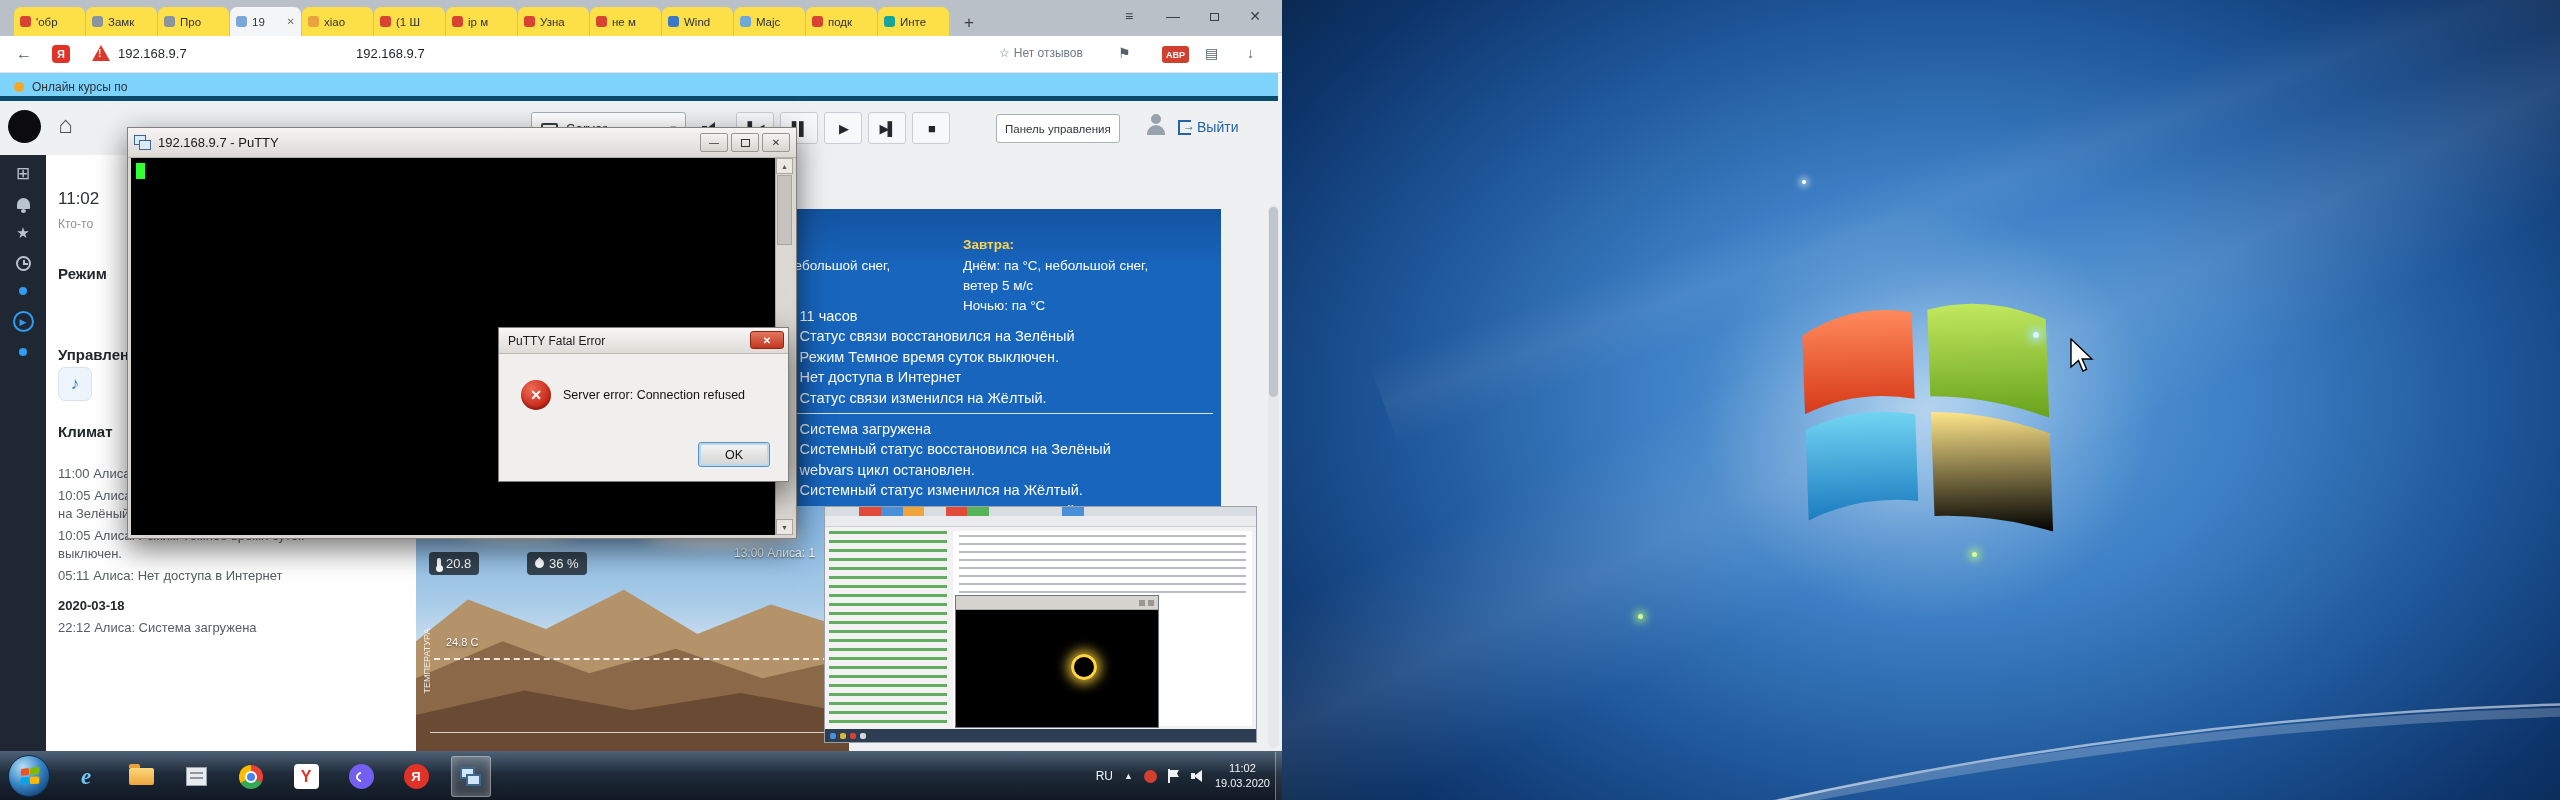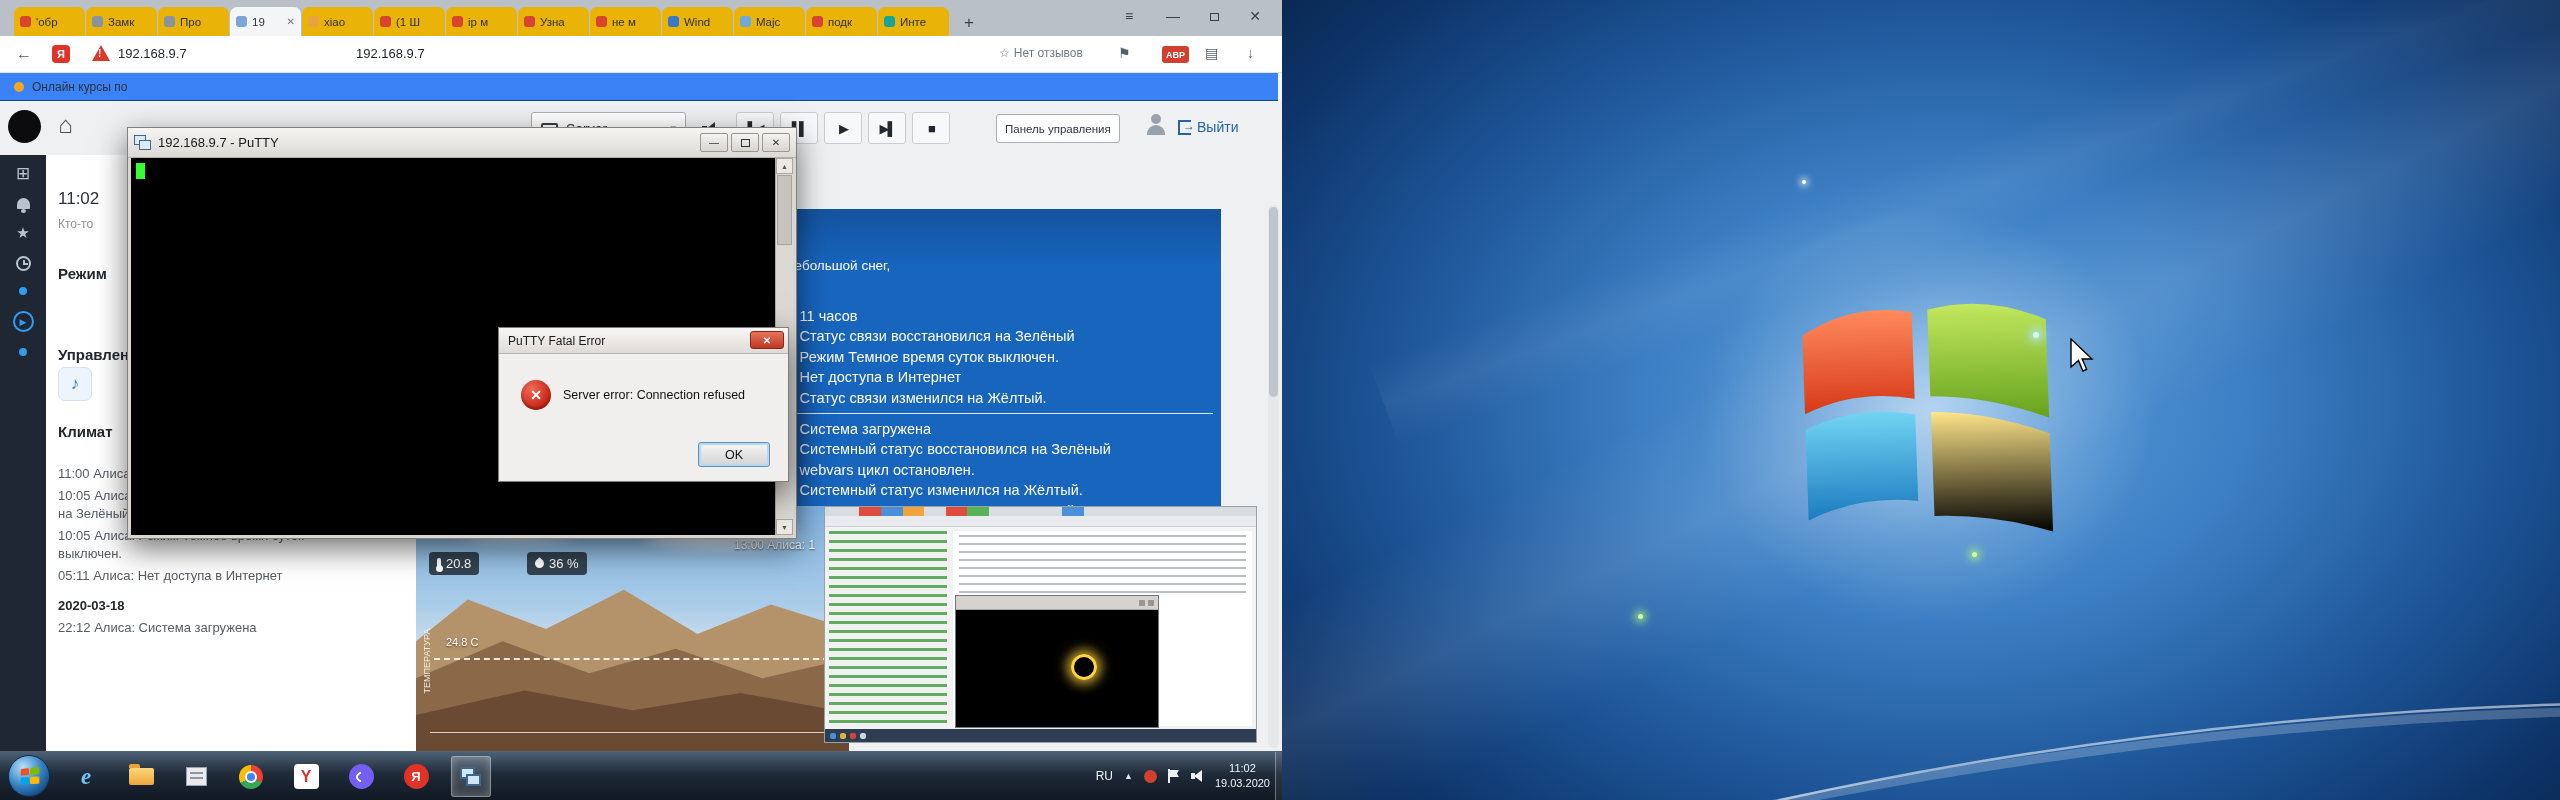--- a/index.html
+++ b/index.html
@@ -6,39 +6,39 @@
   html,body { width:2560px; height:800px; overflow:hidden; }
   body { font-family:"Liberation Sans", sans-serif; background:#000; }
   #screen { position:relative; width:2560px; height:800px; overflow:hidden; }
 
   
   #monL { position:absolute; left:0; top:0; width:1282px; height:800px; background:#9eb6c8; overflow:hidden; }
 
   
   #browser { position:absolute; left:0; top:0; width:1282px; height:751px; background:#f4f5f6; z-index:1; }
   #tabbar { position:absolute; left:0; top:0; right:0; height:36px; background:#b9c0c8; display:flex; align-items:flex-end; padding-left:14px; }
-  .tab { height:29px; width:71px; background:#eab308; border-radius:7px 7px 0 0; margin-right:1px; display:flex; align-items:center; gap:5px; padding:0 6px; font-size:11.5px; color:#2d3238; overflow:hidden; white-space:nowrap; flex:none; }
+  .tab { height:29px; width:71px; background:#fde047; border-radius:7px 7px 0 0; margin-right:1px; display:flex; align-items:center; gap:5px; padding:0 6px; font-size:11.5px; color:#2d3238; overflow:hidden; white-space:nowrap; flex:none; }
   .tab.active { background:#f4f5f6; }
   .fav { width:11px; height:11px; border-radius:3px; flex:none; background:#999; }
   .tclose { margin-left:auto; font-size:10px; color:#777; }
   .newtab { width:26px; height:26px; font-size:17px; color:#3a3f45; display:grid; place-items:center; margin-left:6px; }
   .tbico { position:absolute; top:8px; font-size:14px; color:#3a4047; width:22px; text-align:center; }
   .sqico { width:9px; height:8px; border:1.5px solid #3a4047; display:inline-block; margin-top:5px; }
 
   #addrbar { position:absolute; left:0; top:36px; right:0; height:37px; background:#fff; border-bottom:1px solid #dfe2e6; }
   .aico { position:absolute; top:9px; font-size:14px; color:#55606a; }
   #yabadge { position:absolute; left:52px; top:9px; width:18px; height:18px; background:#e03226; color:#fff; border-radius:4px; font-size:11px; font-weight:bold; display:grid; place-items:center; }
   #warn { position:absolute; left:92px; top:9px; width:0; height:0; border-left:9px solid transparent; border-right:9px solid transparent; border-bottom:16px solid #d93a2b; }
   #warn span { position:absolute; left:-3px; top:3px; color:#fff; font-size:10px; font-weight:bold; }
   #urltext { position:absolute; left:118px; top:10px; font-size:13px; color:#23282e; }
   #centertitle { position:absolute; left:356px; top:10px; font-size:13px; color:#1d2126; }
   #reviews { position:absolute; left:999px; top:10px; font-size:12px; color:#707a84; display:flex; gap:4px; align-items:center; }
   #abp { position:absolute; left:1162px; top:10px; width:27px; height:17px; background:#d1402f; border-radius:3px; color:#fff; font-size:9px; font-weight:bold; display:grid; place-items:center; }
 
-  #bmbar { position:absolute; left:0; top:73px; right:4px; height:28px; background:#3b82f6; border-bottom:1px solid #0c4a6e; }
+  #bmbar { position:absolute; left:0; top:73px; right:4px; height:28px; background:#7dd3fc; border-bottom:5px solid #0c4a6e; }
   #bmdot { position:absolute; left:14px; top:9px; width:10px; height:10px; border-radius:50%; background:#f5a623; }
   #bmlabel { position:absolute; left:32px; top:7px; font-size:12px; color:#2d3238; }
 
   
   #page { position:absolute; left:0; top:101px; right:0; bottom:0; background:#eef0f2; overflow:hidden; }
   #avatar { position:absolute; left:8px; top:9px; width:33px; height:33px; border-radius:50%; background:#0c0c0e; }
   #homeico { position:absolute; left:49px; top:7px; width:33px; height:33px; font-size:24px; color:#4a5258; display:grid; place-items:center; }
   #serverdd { position:absolute; left:531px; top:11px; width:155px; height:33px; background:#fff; border:1px solid #a9b0b8; border-radius:3px; display:flex; align-items:center; gap:8px; padding:0 9px; font-size:14px; color:#2f353b; }
   .monico { width:17px; height:12px; border:2px solid #3a3f45; border-radius:2px; position:relative; }
   .monico:after { content:""; position:absolute; left:3px; bottom:-5px; width:6px; height:3px; background:#3a3f45; }
@@ -85,21 +85,21 @@
   #mountain { position:absolute; left:416px; top:405px; width:433px; height:246px; overflow:hidden; background:linear-gradient(180deg,#7fb2e0 0,#a9cce8 40%,#c9dced 55%); }
   .cloud { position:absolute; background:rgba(255,255,255,.85); border-radius:50%; filter:blur(7px); }
   .ridge { position:absolute; left:0; right:0; bottom:0; top:0; }
   #r1 { background:#b5936a; clip-path:polygon(0 55%,12% 38%,30% 50%,48% 34%,65% 52%,82% 40%,100% 50%,100% 100%,0 100%); }
   #r2 { background:#8a6848; clip-path:polygon(0 70%,20% 55%,40% 68%,60% 58%,80% 70%,100% 62%,100% 100%,0 100%); }
   #r3 { background:#6b4a33; clip-path:polygon(0 85%,25% 75%,50% 83%,75% 76%,100% 84%,100% 100%,0 100%); }
   .badge { position:absolute; top:46px; height:23px; background:rgba(18,24,30,.75); border-radius:4px; color:#fff; font-size:13px; display:flex; align-items:center; gap:5px; padding:0 8px; }
   .therm { width:4px; height:11px; background:#fff; border-radius:2px; position:relative; }
   .therm:after { content:""; position:absolute; left:-1.5px; bottom:-3px; width:7px; height:7px; background:#fff; border-radius:50%; }
   .drop { width:9px; height:9px; background:#fff; border-radius:0 50% 50% 50%; transform:rotate(45deg); }
-  #ticker { position:absolute; left:318px; top:32px; font-size:12px; color:#fff; white-space:nowrap; text-shadow:0 1px 2px rgba(0,0,0,.6); }
+  #ticker { position:absolute; left:318px; top:40px; font-size:12px; color:#fff; white-space:nowrap; text-shadow:0 1px 2px rgba(0,0,0,.6); }
   #glabel { position:absolute; left:30px; top:130px; font-size:11px; color:#fff; text-shadow:0 1px 2px rgba(0,0,0,.6); }
   #dashline { position:absolute; left:18px; right:0; top:152px; border-top:2px dashed rgba(255,255,255,.85); }
   #vlabel { position:absolute; left:-34px; top:150px; font-size:9px; color:rgba(255,255,255,.85); transform:rotate(-90deg); width:90px; text-align:center; }
   #maxis { position:absolute; left:14px; right:8px; top:226px; border-top:1.5px solid rgba(255,255,255,.75); }
 
   
   #minishot { position:absolute; left:824px; top:405px; width:433px; height:237px; background:#f2f2f2; border:1px solid #9aa0a8; z-index:5; }
   #ms-tabs { position:absolute; left:0; top:0; right:0; height:9px; background:linear-gradient(90deg,#d8dde2 0 8%,#e04b3c 8% 13%,#4a90d9 13% 18%,#f0a43c 18% 23%,#d8dde2 23% 28%,#e04b3c 28% 33%,#58b257 33% 38%,#d8dde2 38% 55%,#4a90d9 55% 60%,#d8dde2 60% 100%); }
   #ms-addr { position:absolute; left:0; top:9px; right:0; height:11px; background:#e9ebee; border-bottom:1px solid #cfd3d8; }
   #ms-tree { position:absolute; left:4px; top:24px; width:118px; bottom:16px; background:repeating-linear-gradient(180deg,#3f9b3f 0 3px,transparent 3px 9px); opacity:.8; }
@@ -325,20 +325,26 @@
           </div>
         </div>
 
         <div id="bluepanel">
           <div class="wcol" style="left:289px; width:250px;">
             <div class="wtitle">Сегодня:</div>
             <div>Днём: па °C, небольшой снег,</div>
             <div>ветер 5 м/с</div>
             <div>Ночью: па °C</div>
           </div>
+          <div class="wcol" style="left:547px; width:255px;">
+            <div class="wtitle">Завтра:</div>
+            <div>Днём: па °C, небольшой снег,</div>
+            <div>ветер 5 м/с</div>
+            <div>Ночью: па °C</div>
+          </div>
           <div id="bp-log">
             <div>Алиса: 11 часов</div>
             <div>Алиса: Статус связи восстановился на Зелёный</div>
             <div>Алиса: Режим Темное время суток выключен.</div>
             <div>Алиса: Нет доступа в Интернет</div>
             <div>Алиса: Статус связи изменился на Жёлтый.</div>
             <div id="bp-div"></div>
             <div>Алиса: Система загружена</div>
             <div>Алиса: Системный статус восстановился на Зелёный</div>
             <div>Алиса: webvars цикл остановлен.</div>

